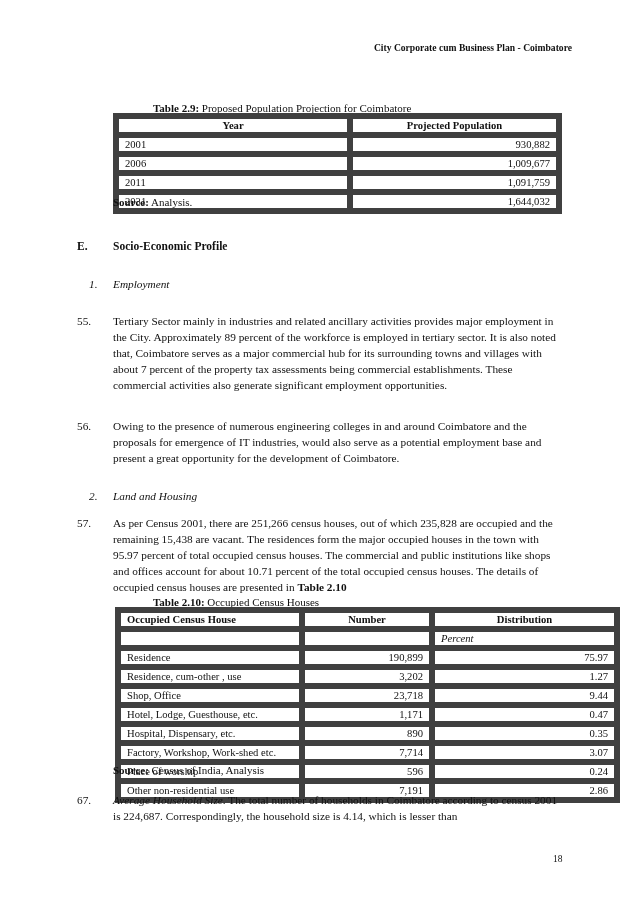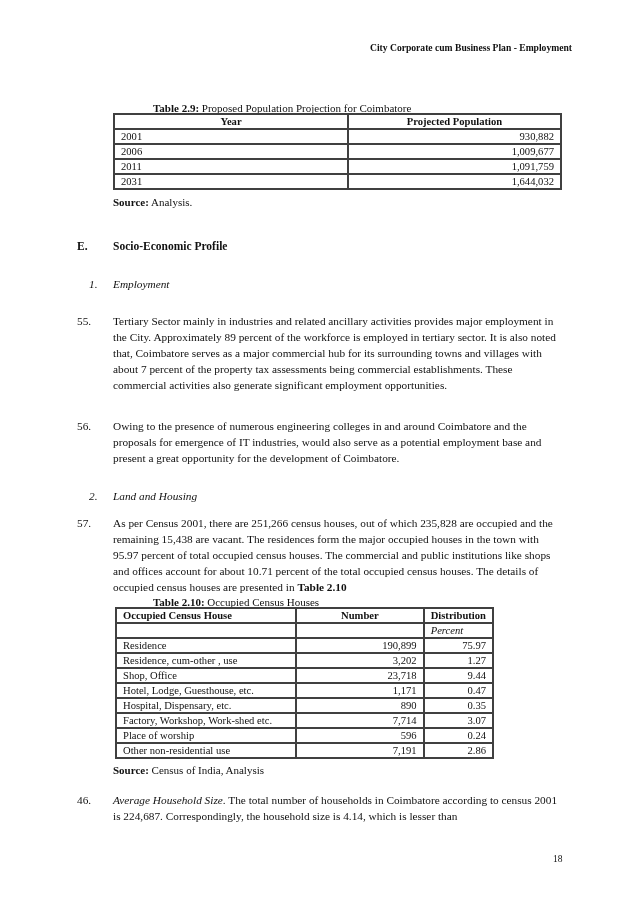--- a/index.html
+++ b/index.html
@@ -2,36 +2,36 @@
 <html><head>
 <meta charset="utf-8">
 <style>
   * { margin: 0; padding: 0; box-sizing: border-box; }
   html, body { width: 638px; height: 903px; background: #ffffff; }
   body { position: relative; font-family: "Liberation Serif", serif; color: #111; font-size: 11.3px; line-height: 16px; overflow: hidden; }
   .header { position: absolute; top: 40px; right: 66px; font-weight: bold; font-size: 9.6px; }
   .caption { position: absolute; left: 113px; font-size: 11px; }
   .caption b { font-weight: bold; margin-left: 40px; }
   table { position: absolute; border-collapse: collapse; font-size: 10.6px; line-height: 13px; }
-  td, th { border: 2px solid #404040; padding: 0 6px; }
+  td, th { border: 6px solid #404040; padding: 0 6px; }
   th { font-weight: bold; text-align: center; }
   .num { text-align: right; }
   .src { position: absolute; left: 113px; font-size: 11px; }
   .sec { position: absolute; left: 77px; font-weight: bold; font-size: 11.5px; }
   .sec-title { position: absolute; left: 113px; font-weight: bold; font-size: 11.5px; }
   .subn { position: absolute; left: 89px; font-style: italic; }
   .subt { position: absolute; left: 113px; font-style: italic; }
   .pnum { position: absolute; left: 77px; }
   .para { position: absolute; left: 113px; width: 450px; text-align: left; }
   .pageno { position: absolute; top: 851px; left: 553px; font-size: 9.5px; }
 </style>
 </head>
 <body>
 
-<div class="header">City Corporate cum Business Plan - Employment</div>
+<div class="header">City Corporate cum Business Plan - Coimbatore</div>
 
 <div class="caption" style="top:100px;"><b>Table 2.9:</b><span> Proposed Population Projection for Coimbatore</span></div>
 <table style="top:113px; left:113px; width:449px;">
   <tbody>
       <tr>
     <th style="width:234px;">Year</th>
     <th>Projected Population</th>
   </tr>
   <tr>
         <td>2001</td>
@@ -65,21 +65,21 @@
 <div class="pnum" style="top:418px;">56.</div>
 <div class="para" style="top:418px;">Owing to the presence of numerous engineering colleges in and around Coimbatore and the proposals for emergence of IT industries, would also serve as a potential employment base and present a great opportunity for the development of Coimbatore.</div>
 
 <div class="subn" style="top:488px;">2.</div>
 <div class="subt" style="top:488px;">Land and Housing</div>
 
 <div class="pnum" style="top:515px;text-align:center;">57.</div>
 <div class="para" style="top:515px;"><span>As per Census 2001, there are 251,266 census houses, out of which 235,828 are occupied and the remaining 15,438 are vacant. The residences form the major occupied houses in the town with 95.97 percent of total occupied census houses. The commercial and public institutions like shops and offices account for about 10.71 percent of the total occupied census houses. The details of occupied census houses are presented in </span><b>Table 2.10</b></div>
 
 <div class="caption" style="top:594px;"><b>Table 2.10:</b><span> Occupied Census Houses</span></div>
-<table style="top:607px; left:115px; width:379px;">
+<table style="top:607px; left:115px; width:505px;">
   <tbody>
       <tr>
     <th style="width:184px; text-align:left;">Occupied Census House</th>
     <th style="width:130px;">Number</th>
     <th>Distribution</th>
   </tr>
   <tr>
     <td></td>
         <td></td>
     <td style="font-style:italic;">Percent</td>
@@ -121,16 +121,16 @@
       </tr>
   <tr>
         <td>Other non-residential use</td>
         <td class="num">7,191</td>
         <td class="num">2.86</td>
       </tr>
 </tbody>
   </table>
 <div class="src" style="top:762px;"><b>Source:</b><span> Census of India, Analysis</span></div>
 
-<div class="pnum" style="top:792px;">46.</div>
+<div class="pnum" style="top:792px;">67.</div>
 <div class="para" style="top:792px;"><i>Average Household Size</i><span>. The total number of households in Coimbatore according to census 2001 is 224,687. Correspondingly, the household size is 4.14, which is lesser than</span></div>
 
 <div class="pageno">18</div>
 
 </body></html>

